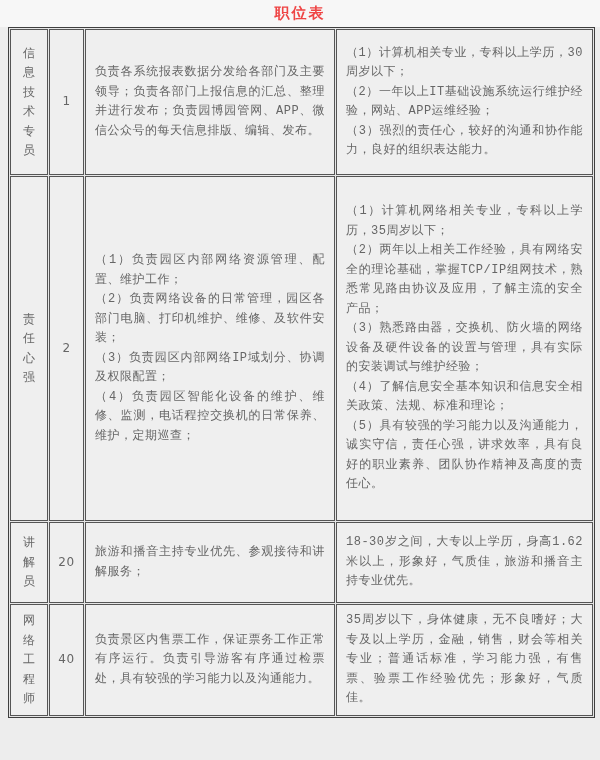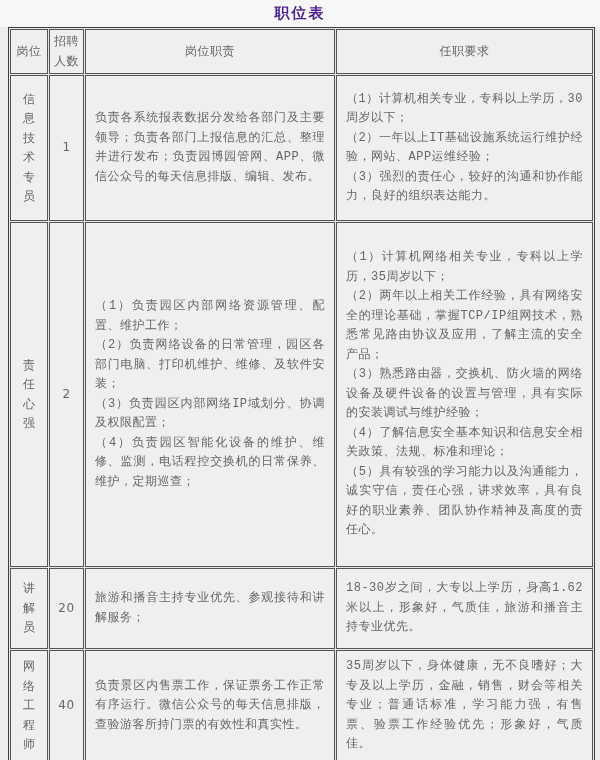--- a/index.html
+++ b/index.html
@@ -17,21 +17,21 @@
   .title-band {
     background: #f7f7f7;
     height: 27px;
     display: flex;
     align-items: center;
     justify-content: center;
   }
   .title {
     font-size: 15px;
     font-weight: bold;
-    color: #4c1d95;
+    color: #ef4444;
     letter-spacing: 2px;
   }
   table.jobs {
     margin-left: 8px;
     width: 585px;
     border-collapse: separate;
     border-spacing: 1px;
     border: 1px solid #3f3f3f;
     background: #e6e6e6;
     table-layout: fixed;
@@ -84,26 +84,20 @@
 
   <table class="jobs">
     <colgroup>
       <col class="c1">
         <col class="c2">
         <col class="c3">
         <col class="c4">
     </colgroup>
 
     <tbody>
-        <tr>
-      <th>岗位</th>
-      <th>招聘人数</th>
-      <th>岗位职责</th>
-      <th>任职要求</th>
-    </tr>
 
     <tr class="r0">
       <td class="pos">信息技术专员</td>
       <td class="cnt">1</td>
       <td class="dut">负责各系统报表数据分发给各部门及主要领导；负责各部门上报信息的汇总、整理并进行发布；负责园博园管网、APP、微信公众号的每天信息排版、编辑、发布。</td>
       <td class="req">（1）计算机相关专业，专科以上学历，30周岁以下；
 （2）一年以上IT基础设施系统运行维护经验，网站、APP运维经验；
 （3）强烈的责任心，较好的沟通和协作能力，良好的组织表达能力。</td>
     </tr>
 
@@ -124,18 +118,18 @@
     <tr class="r2">
       <td class="pos">讲解员</td>
       <td class="cnt">20</td>
       <td class="dut">旅游和播音主持专业优先、参观接待和讲解服务；</td>
       <td class="req">18-30岁之间，大专以上学历，身高1.62米以上，形象好，气质佳，旅游和播音主持专业优先。</td>
     </tr>
 
     <tr class="r3">
       <td class="pos">网络工程师</td>
       <td class="cnt">40</td>
-      <td class="dut">负责景区内售票工作，保证票务工作正常有序运行。微信公众号的每天信息排版，查验游客所持门票的有效性和真实性。</td>
+      <td class="dut">负责景区内售票工作，保证票务工作正常有序运行。负责引导游客有序通过检票处，具有较强的学习能力以及沟通能力。</td>
       <td class="req">35周岁以下，身体健康，无不良嗜好；大专及以上学历，金融，销售，财会等相关专业；普通话标准，学习能力强，有售票、验票工作经验优先；形象好，气质佳。</td>
     </tr>
   </tbody>
     </table>
 </div>
 
 </body></html>

